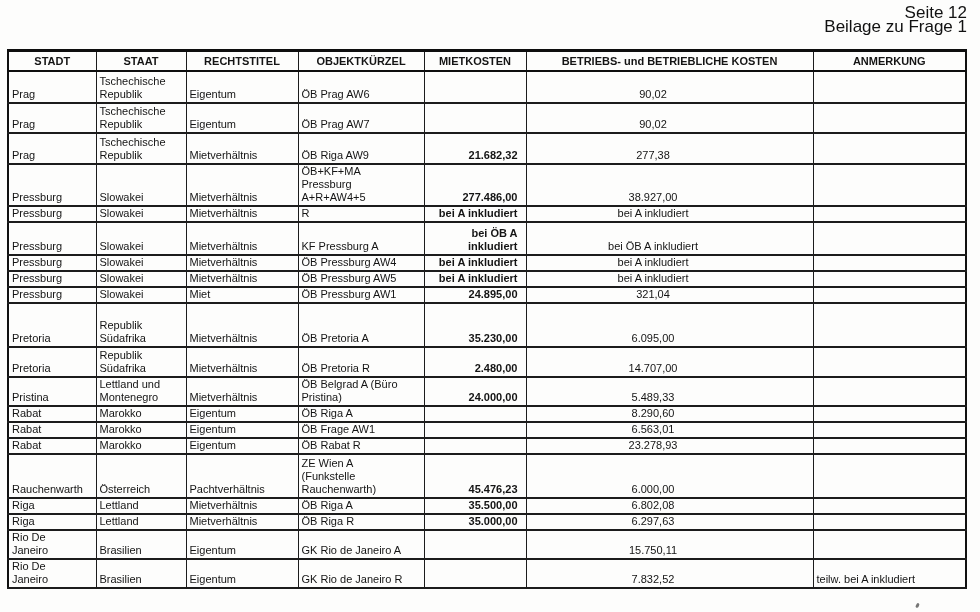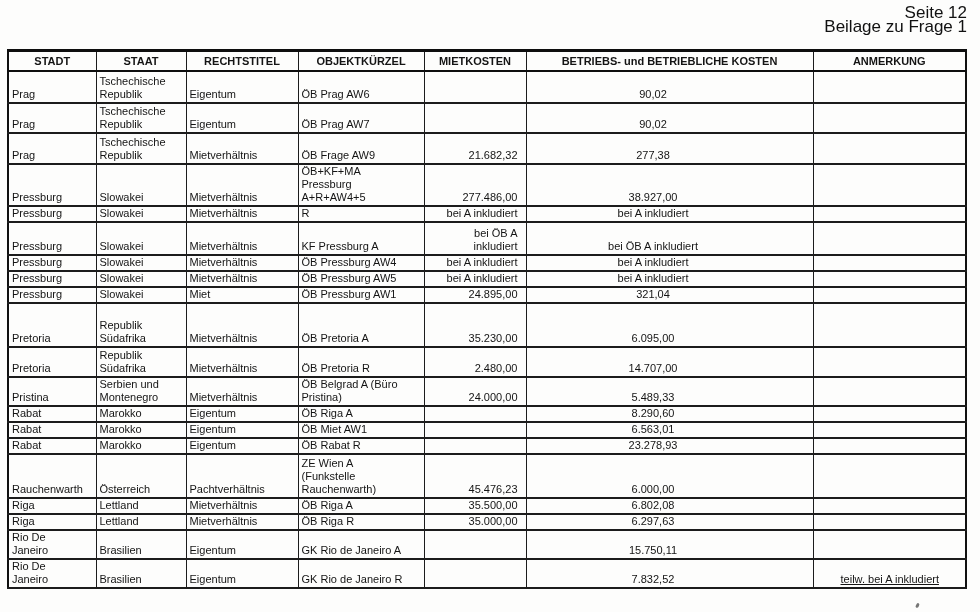--- a/index.html
+++ b/index.html
@@ -45,23 +45,23 @@
     padding:1px 13px;
     white-space:normal;
     border-top:3px solid #0e0e0e;
     border-bottom:2px solid #0e0e0e;
   }
   table.costs tbody td{
     vertical-align:bottom;
     white-space:pre-line;
     padding:0 3px 1px 3px;
   }
-  td.col-mietkosten{text-align:right;padding-right:8px !important;}
+  td.col-mietkosten{text-align:right;padding-right:8px !important;font-weight:bold;}
   td.col-betriebskosten{text-align:center;padding-right:36px !important;}
-  td.col-anmerkung{text-align:center;padding-right:2px !important;text-decoration:underline;}
+  td.col-anmerkung{text-align:left;padding-right:2px !important;}
   
   .scan-speck{
     position:absolute;left:916px;top:603px;
     width:3px;height:5px;
     background:#4a4a4a;
     border-radius:50% 50% 60% 40%;
     transform:rotate(24deg);
     opacity:.75;
   }
 </style>
@@ -113,21 +113,21 @@
         <td class="col-objektkuerzel">ÖB Prag AW7</td>
         <td class="col-mietkosten"></td>
         <td class="col-betriebskosten">90,02</td>
         <td class="col-anmerkung"></td>
       </tr>
       <tr style="height: 31px;">
         <td class="col-stadt">Prag</td>
         <td class="col-staat">Tschechische
 Republik</td>
         <td class="col-rechtstitel">Mietverhältnis</td>
-        <td class="col-objektkuerzel">ÖB Frage AW9</td>
+        <td class="col-objektkuerzel">ÖB Riga AW9</td>
         <td class="col-mietkosten">21.682,32</td>
         <td class="col-betriebskosten">277,38</td>
         <td class="col-anmerkung"></td>
       </tr>
       <tr style="height: 42px;">
         <td class="col-stadt">Pressburg</td>
         <td class="col-staat">Slowakei</td>
         <td class="col-rechtstitel">Mietverhältnis</td>
         <td class="col-objektkuerzel">ÖB+KF+MA
 Pressburg
@@ -197,21 +197,21 @@
         <td class="col-staat">Republik
 Südafrika</td>
         <td class="col-rechtstitel">Mietverhältnis</td>
         <td class="col-objektkuerzel">ÖB Pretoria R</td>
         <td class="col-mietkosten">2.480,00</td>
         <td class="col-betriebskosten">14.707,00</td>
         <td class="col-anmerkung"></td>
       </tr>
       <tr style="height: 28px;">
         <td class="col-stadt">Pristina</td>
-        <td class="col-staat">Serbien und
+        <td class="col-staat">Lettland und
 Montenegro</td>
         <td class="col-rechtstitel">Mietverhältnis</td>
         <td class="col-objektkuerzel">ÖB Belgrad A (Büro
 Pristina)</td>
         <td class="col-mietkosten">24.000,00</td>
         <td class="col-betriebskosten">5.489,33</td>
         <td class="col-anmerkung"></td>
       </tr>
       <tr style="height: 14px;">
         <td class="col-stadt">Rabat</td>
@@ -219,21 +219,21 @@
         <td class="col-rechtstitel">Eigentum</td>
         <td class="col-objektkuerzel">ÖB Riga A</td>
         <td class="col-mietkosten"></td>
         <td class="col-betriebskosten">8.290,60</td>
         <td class="col-anmerkung"></td>
       </tr>
       <tr style="height: 13px;">
         <td class="col-stadt">Rabat</td>
         <td class="col-staat">Marokko</td>
         <td class="col-rechtstitel">Eigentum</td>
-        <td class="col-objektkuerzel">ÖB Miet AW1</td>
+        <td class="col-objektkuerzel">ÖB Frage AW1</td>
         <td class="col-mietkosten"></td>
         <td class="col-betriebskosten">6.563,01</td>
         <td class="col-anmerkung"></td>
       </tr>
       <tr style="height: 13px;">
         <td class="col-stadt">Rabat</td>
         <td class="col-staat">Marokko</td>
         <td class="col-rechtstitel">Eigentum</td>
         <td class="col-objektkuerzel">ÖB Rabat R</td>
         <td class="col-mietkosten"></td>

